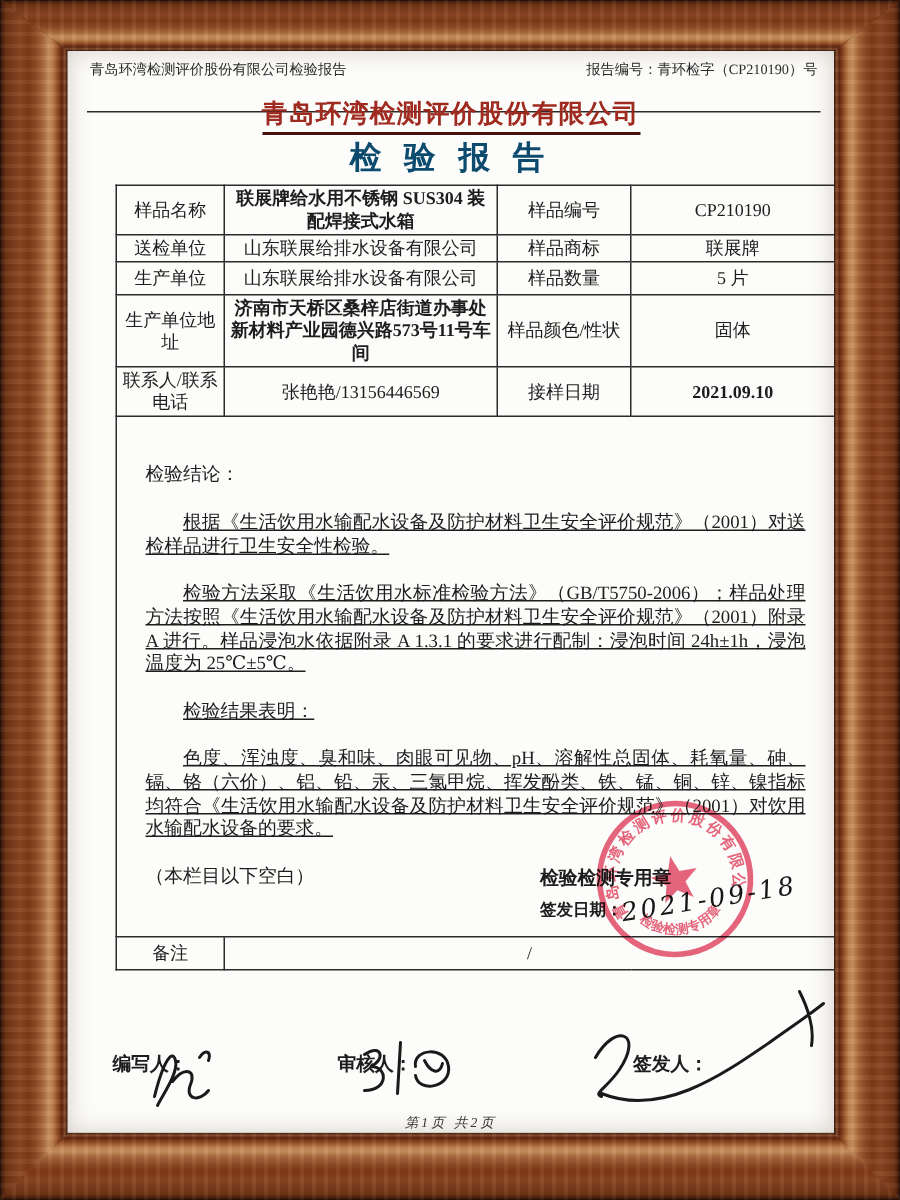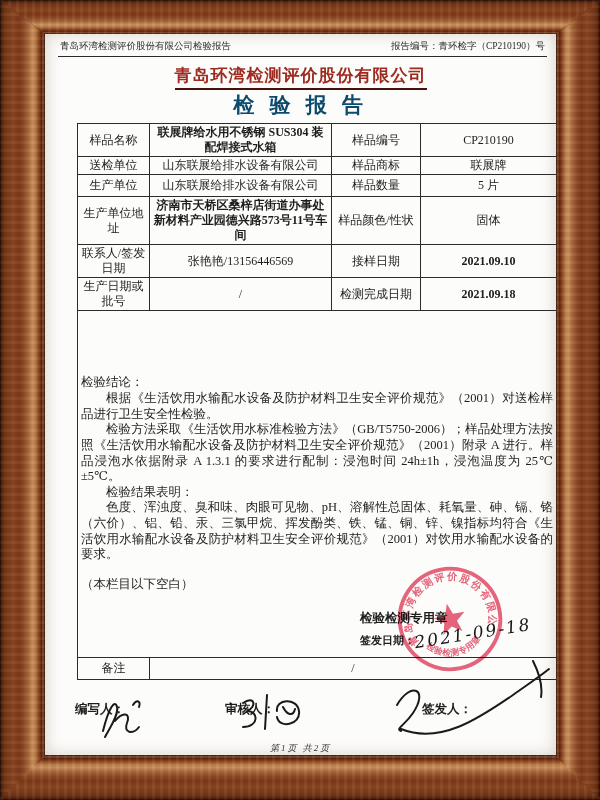--- a/index.html
+++ b/index.html
@@ -29,41 +29,41 @@
   .f-bottom{--dir:to top;bottom:0;left:0;width:600px;height:45px;
          clip-path:polygon(45px 0,556px 0,600px 45px,0 45px);}
   .f-left{--dir:to right;left:0;top:0;width:45px;height:800px;
          clip-path:polygon(0 0,45px 34px,45px 756px,0 800px);}
   .f-right{--dir:to left;right:0;top:0;width:44px;height:800px;
          clip-path:polygon(44px 0,44px 800px,0 756px,0 34px);}
 
   
   .doc-header{position:absolute;left:13px;right:9px;top:7px;display:flex;
               justify-content:space-between;border-bottom:1.2px solid #2a2a2a;
-              padding:0 2px 3px 2px;font-size:9.5px;color:#2a2a2a;}
+              padding:0 2px 21px 2px;font-size:9.5px;color:#2a2a2a;}
   .company-title{position:absolute;top:31px;left:0;width:100%;text-align:center;}
   .company-title span{display:inline-block;border-bottom:2px solid #47100c;
        color:#9e2a20;font-size:17px;font-weight:bold;letter-spacing:1px;padding-bottom:1px;}
   .report-title{position:absolute;top:58px;left:0;width:100%;text-align:center;
        font-size:21px;font-weight:bold;letter-spacing:5px;color:#0c4a6e;}
 
   
   table.info{position:absolute;left:32px;top:90px;width:479px;border-collapse:collapse;
        table-layout:fixed;font-size:12px;}
   table.info td{border:1.5px solid #2b2b2b;text-align:center;vertical-align:middle;
        padding:1px 3px;line-height:1.25;}
   td.bold{font-weight:600;}
   tr.r1{height:33px;} tr.r2{height:14px;} tr.r3{height:35px;} tr.r4{height:22px;}
   tr.r5{height:29px;} tr.r6{height:30px;} tr.r7{height:29px;} tr.r9{height:22px;}
 
   
   td.concl{height:344px;text-align:left;vertical-align:top;position:relative;
        padding:3px 8px 0 8px;font-size:12.5px;line-height:19px;}
-  td.concl p{margin:0;text-align:justify;}
-  td.concl p.ind{text-indent:2em;}
+  td.concl p{margin:16px;text-align:justify;}
+  td.concl p.ind{text-indent:2em;text-decoration:underline;}
   td.concl p.blank{margin-top:14px;}
   .stamp-label{position:absolute;left:282px;top:300px;font-size:12.5px;font-weight:600;}
   .issue-label{position:absolute;left:282px;top:323px;font-size:11px;font-weight:600;}
   .hand-date{position:absolute;left:336px;top:312px;transform:rotate(-9deg);
        font-style:italic;font-size:17px;letter-spacing:2px;color:#161616;
        font-family:"DejaVu Serif",serif;white-space:nowrap;}
   .stamp-svg{position:absolute;left:314px;top:250px;width:116px;height:116px;
        opacity:.88;mix-blend-mode:multiply;}
   td.remark-val{text-align:left;padding-left:14px;}
 
@@ -121,30 +121,24 @@
         <td>样品数量</td>
         <td>5 片</td>
       </tr>
       <tr class="r5">
         <td>生产单位地址</td>
         <td class="bold">济南市天桥区桑梓店街道办事处新材料产业园德兴路573号11号车间</td>
         <td>样品颜色/性状</td>
         <td>固体</td>
       </tr>
       <tr class="r6">
-        <td>联系人/签发日期</td>
+        <td>联系人/联系电话</td>
         <td>张艳艳/13156446569</td>
         <td>接样日期</td>
         <td class="bold">2021.09.10</td>
-      </tr>
-      <tr class="r7">
-        <td>生产日期或批号</td>
-        <td>/</td>
-        <td>检测完成日期</td>
-        <td class="bold">2021.09.18</td>
       </tr>
 
       <tr>
         <td class="concl" colspan="4">
           <p>检验结论：</p>
           <p class="ind">根据《生活饮用水输配水设备及防护材料卫生安全评价规范》（2001）对送检样品进行卫生安全性检验。</p>
           <p class="ind">检验方法采取《生活饮用水标准检验方法》（GB/T5750-2006）；样品处理方法按照《生活饮用水输配水设备及防护材料卫生安全评价规范》（2001）附录 A 进行。样品浸泡水依据附录 A 1.3.1 的要求进行配制：浸泡时间 24h±1h，浸泡温度为 25℃±5℃。</p>
           <p class="ind">检验结果表明：</p>
           <p class="ind">色度、浑浊度、臭和味、肉眼可见物、pH、溶解性总固体、耗氧量、砷、镉、铬（六价）、铝、铅、汞、三氯甲烷、挥发酚类、铁、锰、铜、锌、镍指标均符合《生活饮用水输配水设备及防护材料卫生安全评价规范》（2001）对饮用水输配水设备的要求。</p>
           <p class="blank">（本栏目以下空白）</p>

